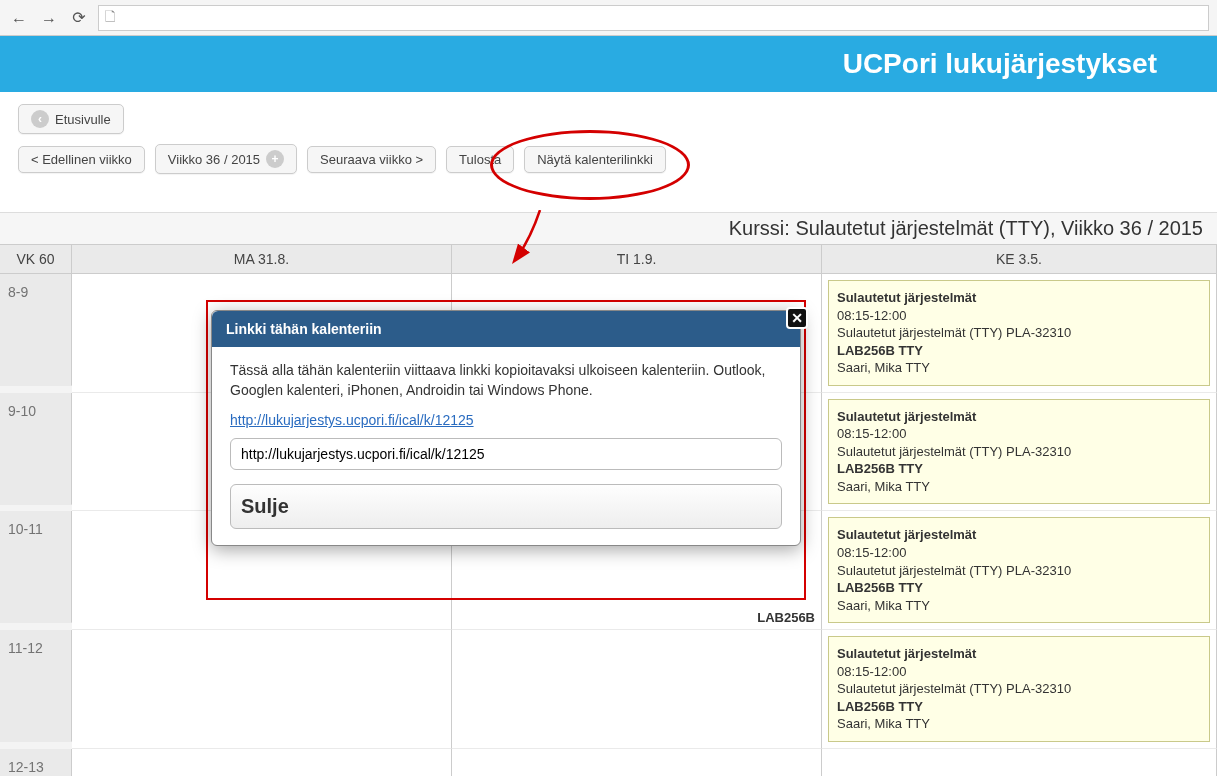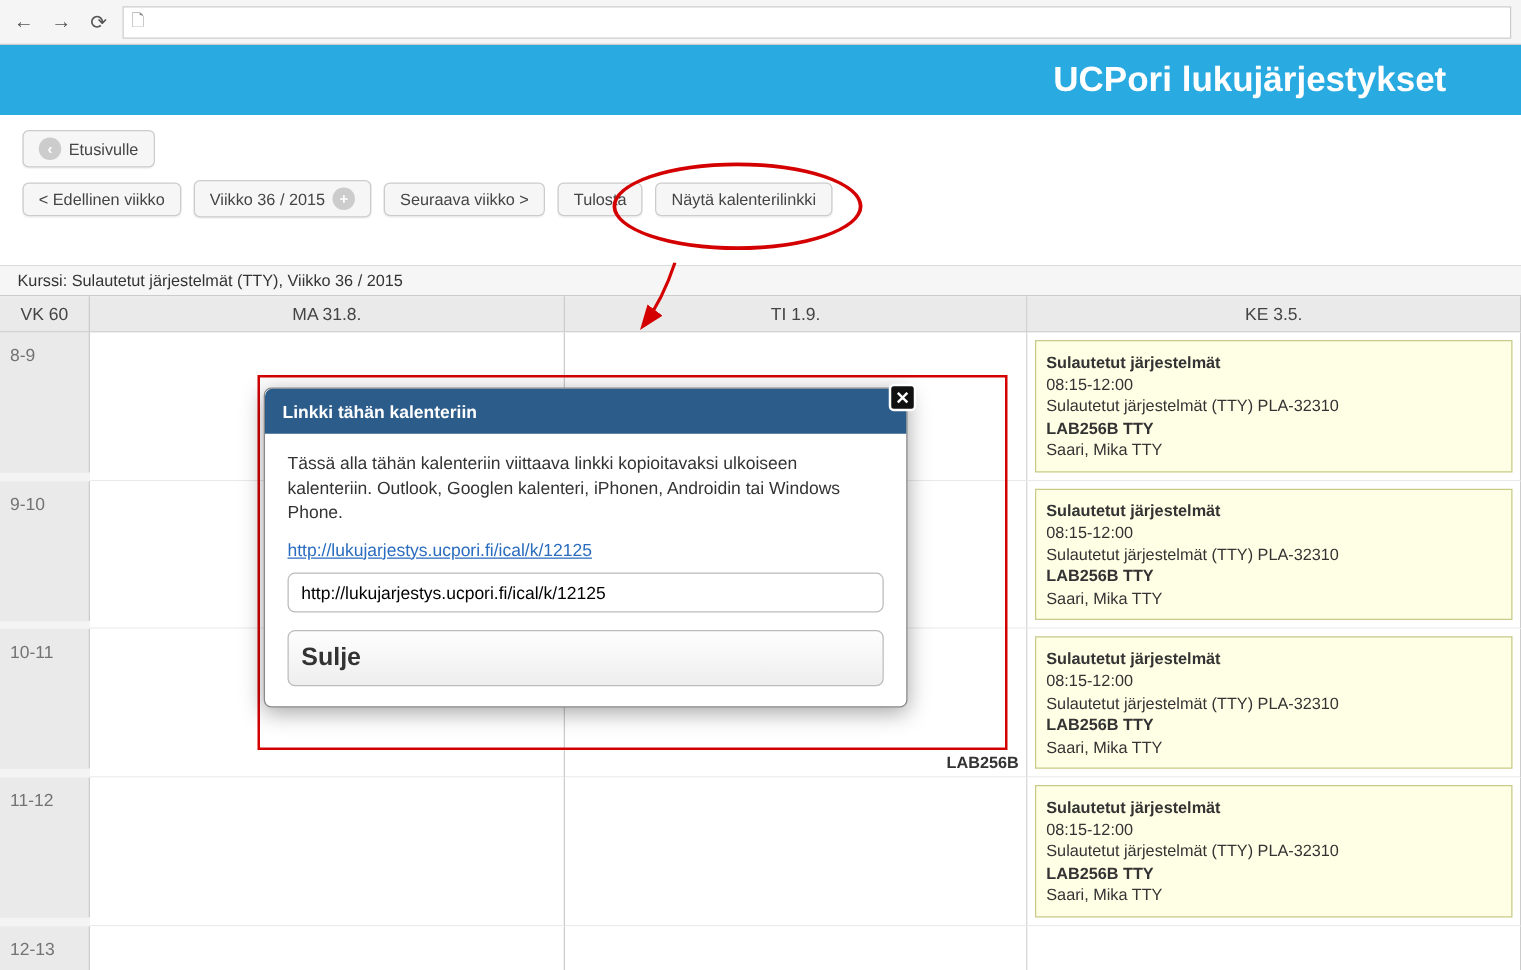--- a/index.html
+++ b/index.html
@@ -15,34 +15,34 @@
 
 .toolbar-area { background: #fff; padding: 12px 18px 28px; border-bottom: 1px solid #ddd; position: relative; }
 .toolbar-row { display: flex; gap: 10px; align-items: center; margin-bottom: 10px; }
 .btn { display: inline-flex; align-items: center; gap: 6px; background: #f6f6f6; border: 1px solid #ccc; border-radius: 5px; padding: 5px 12px; font-size: 13px; color: #444; cursor: pointer; box-shadow: 0 1px 1px rgba(0,0,0,0.05); }
 .btn .circle-icon { width: 18px; height: 18px; border-radius: 50%; background: #ccc; display: flex; align-items: center; justify-content: center; color: #fff; font-size: 12px; font-weight: bold; }
 .btn.highlight-btn { position: relative; }
 
 .annot-ellipse { position: absolute; border: 3px solid #d40000; border-radius: 50%; width: 200px; height: 70px; left: 490px; top: 38px; pointer-events: none; }
 .annot-arrow { position: absolute; left: 510px; top: 118px; pointer-events: none; }
 
-.schedule-title-bar { background: #f6f6f6; border-bottom: 1px solid #ccc; text-align: left; padding: 4px 14px; font-size: 13px; color: #333; }
+.schedule-title-bar { background: #f6f6f6; border-bottom: 1px solid #ccc; text-align: right; padding: 4px 14px; font-size: 20px; color: #333; }
 
 .grid { display: grid; grid-template-columns: 72px 380px 370px 395px; background: #f4f4f4; }
 .grid-header { background: #eaeaea; border-right: 1px solid #ccc; border-bottom: 1px solid #ccc; padding: 6px; text-align: center; font-size: 14px; color: #444; }
 .time-col { background: #eaeaea; border-right: 1px solid #ccc; border-bottom: 1px solid #eaeaea; padding: 10px 8px; font-size: 14px; color: #737373; height: 112px; display: flex; align-items: flex-start; }
 .time-col.short { height: 40px; }
 .day-cell { background: #fff; border-right: 1px solid #ccc; border-bottom: 1px solid #eaeaea; padding: 6px; position: relative; }
 .event-card { background: #ffffe6; border: 1px solid #c9c98a; padding: 8px; font-size: 13px; line-height: 1.35; }
 .event-card .title { font-weight: bold; }
 .event-card .room { font-weight: bold; }
 .partial-room { position: absolute; bottom: 4px; right: 6px; font-weight: bold; font-size: 13px; }
 
 .modal-outline { position: absolute; border: 2px solid #d40000; left: 206px; top: 300px; width: 600px; height: 300px; pointer-events: none; }
-.modal { position: absolute; left: 211px; top: 310px; width: 515px; background: #fff; border: 1px solid #888; border-radius: 6px; box-shadow: 0 4px 18px rgba(0,0,0,0.35); font-size: 14px; }
+.modal { position: absolute; left: 211px; top: 310px; width: 590px; background: #fff; border: 1px solid #888; border-radius: 6px; box-shadow: 0 4px 18px rgba(0,0,0,0.35); font-size: 14px; }
 .modal-header { background: #2c5c8a; color: #fff; padding: 10px 14px; border-top-left-radius: 6px; border-top-right-radius: 6px; display: flex; justify-content: space-between; align-items: center; font-weight: bold; }
 .modal-close { background: #111; color: #fff; width: 22px; height: 22px; border-radius: 4px; display: flex; align-items: center; justify-content: center; cursor: pointer; font-size: 14px; margin-right: -22px; margin-top: -22px; border: 2px solid #fff; }
 .modal-body { padding: 14px 18px; }
 .modal-body p { margin-bottom: 12px; line-height: 1.4; color: #333; }
 .modal-body a { color: #2a6cc0; text-decoration: underline; }
 .modal-input { width: 100%; padding: 7px 10px; border: 1px solid #bbb; border-radius: 6px; font-size: 14px; margin-top: 10px; background: #fff; }
 .modal-footer { padding: 0 18px 16px; }
 .modal-footer .btn-wide { width: 100%; text-align: left; padding: 10px; background: linear-gradient(#fefefe,#eee); border: 1px solid #bbb; border-radius: 6px; font-size: 20px; font-weight: bold; color: #333; cursor: pointer; }
 </style>
 </head>

